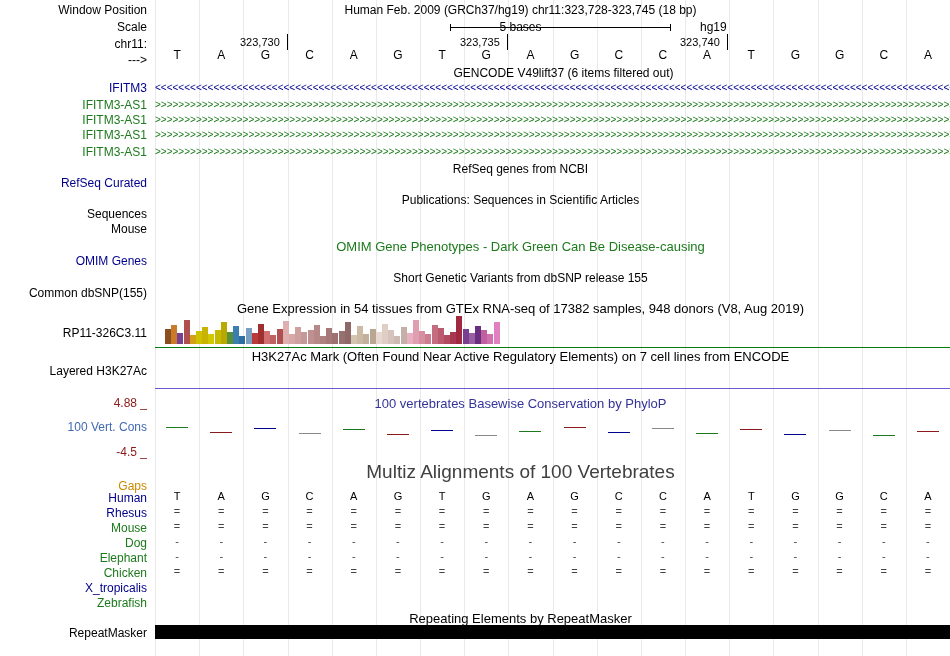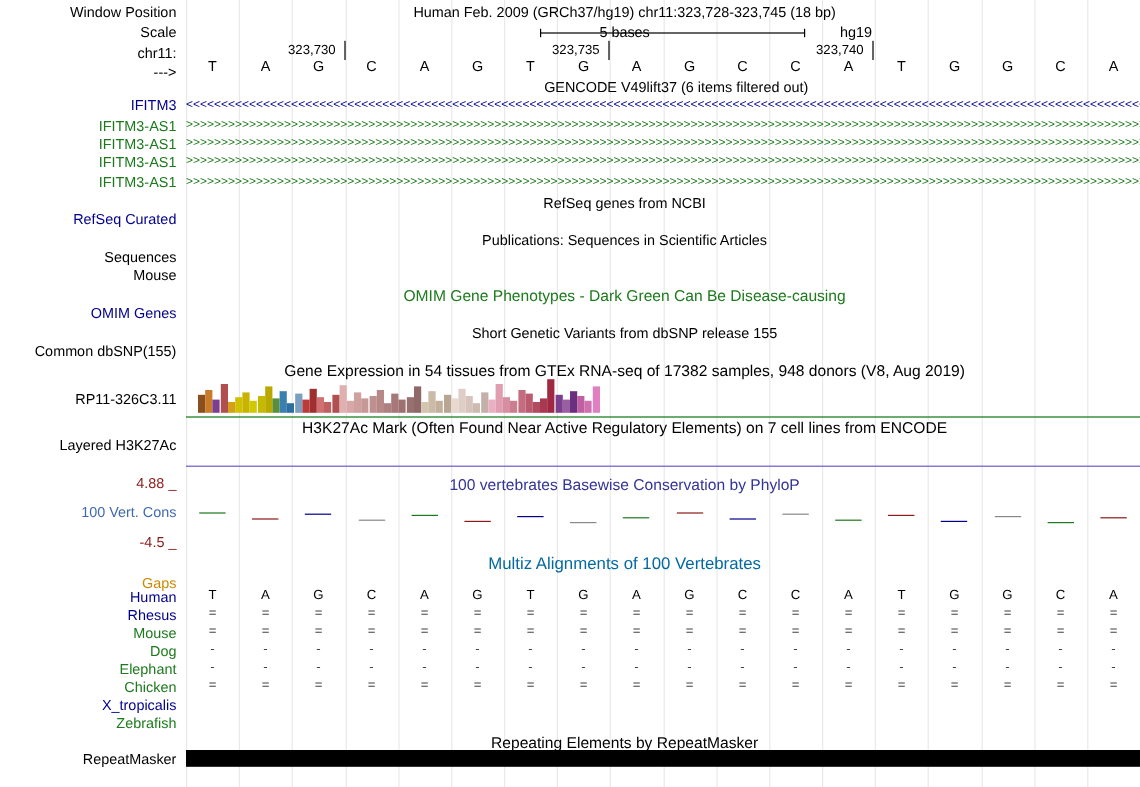--- a/index.html
+++ b/index.html
@@ -252,21 +252,21 @@
         <div class="cons-tick" style="left: 452.75px; top: 7px; width: 22px; background: rgb(0, 0, 139);"></div>
         <div class="cons-tick" style="left: 496.917px; top: 3px; width: 22px; background: rgb(136, 136, 136);"></div>
         <div class="cons-tick" style="left: 541.083px; top: 8px; width: 22px; background: rgb(28, 122, 28);"></div>
         <div class="cons-tick" style="left: 585.25px; top: 4px; width: 22px; background: rgb(139, 26, 26);"></div>
         <div class="cons-tick" style="left: 629.417px; top: 9px; width: 22px; background: rgb(0, 0, 139);"></div>
         <div class="cons-tick" style="left: 673.583px; top: 5px; width: 22px; background: rgb(136, 136, 136);"></div>
         <div class="cons-tick" style="left: 717.75px; top: 10px; width: 22px; background: rgb(28, 122, 28);"></div>
         <div class="cons-tick" style="left: 761.917px; top: 6px; width: 22px; background: rgb(139, 26, 26);"></div>
       </div>
 
-    <div class="center" style="top:461px;color:#0369a1;font-size:14px;">Multiz Alignments of 100 Vertebrates</div>
+    <div class="center" style="top:461px;color:#404040;font-size:19px;">Multiz Alignments of 100 Vertebrates</div>
     <div class="aln-row" id="aln1" style="top:490px;">
         <span style="left: 22.0833px; color: rgb(0, 0, 0);">T</span>
         <span style="left: 66.25px; color: rgb(0, 0, 0);">A</span>
         <span style="left: 110.417px; color: rgb(0, 0, 0);">G</span>
         <span style="left: 154.583px; color: rgb(0, 0, 0);">C</span>
         <span style="left: 198.75px; color: rgb(0, 0, 0);">A</span>
         <span style="left: 242.917px; color: rgb(0, 0, 0);">G</span>
         <span style="left: 287.083px; color: rgb(0, 0, 0);">T</span>
         <span style="left: 331.25px; color: rgb(0, 0, 0);">G</span>
         <span style="left: 375.417px; color: rgb(0, 0, 0);">A</span>

